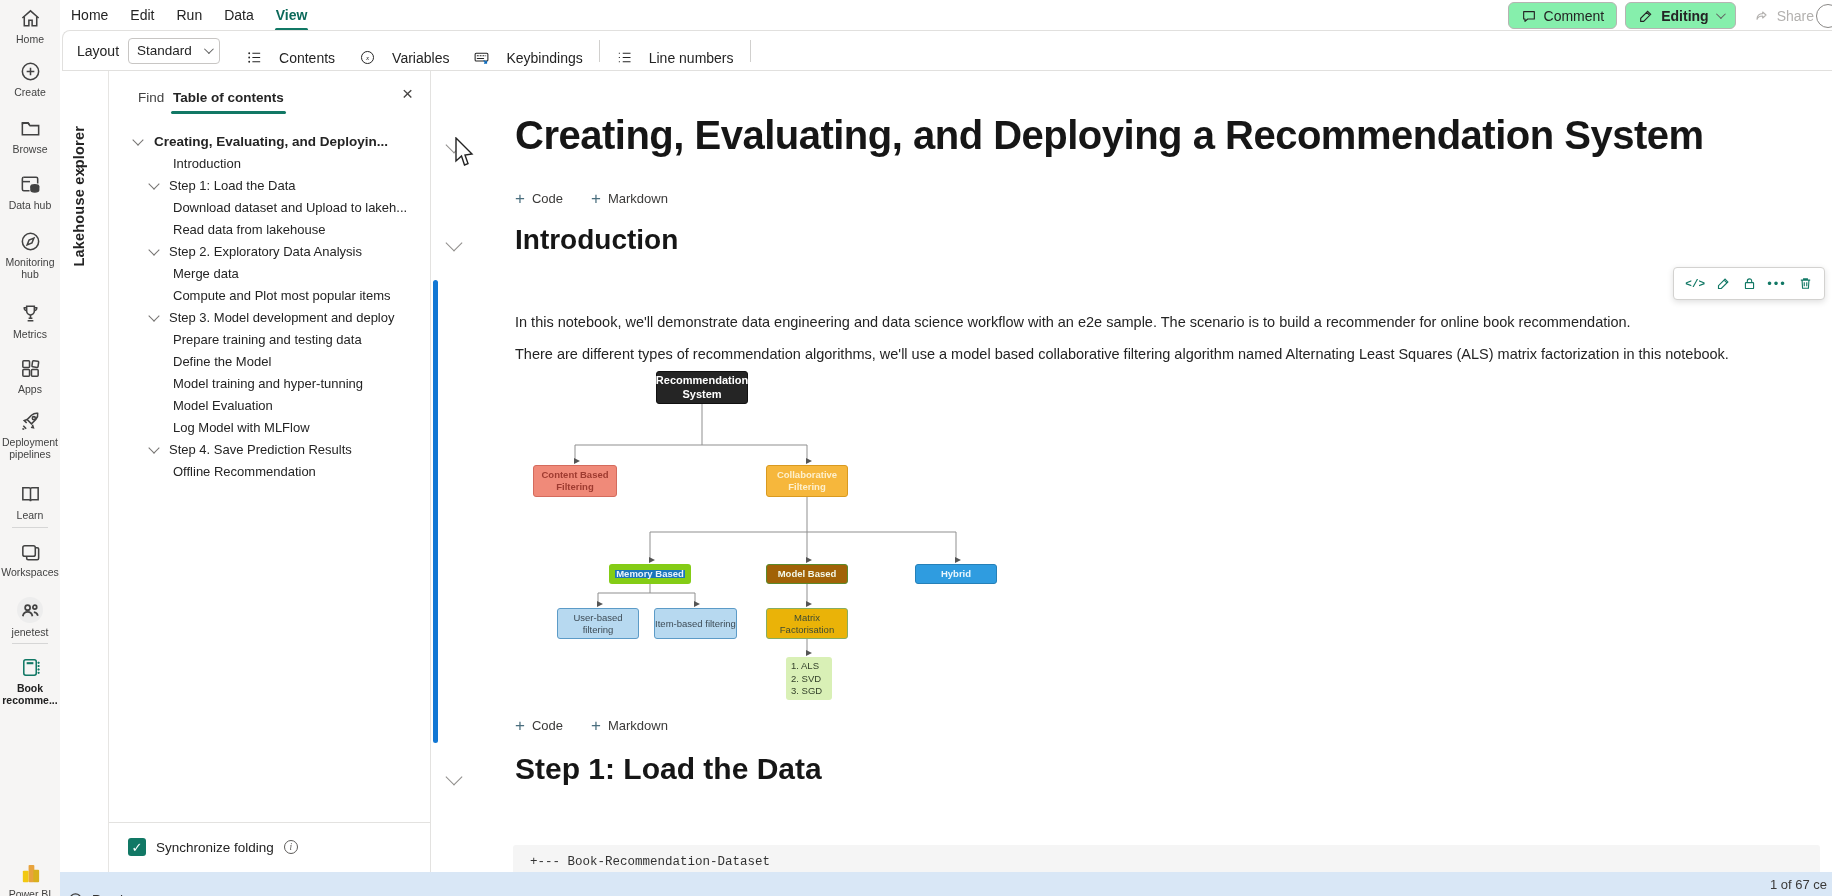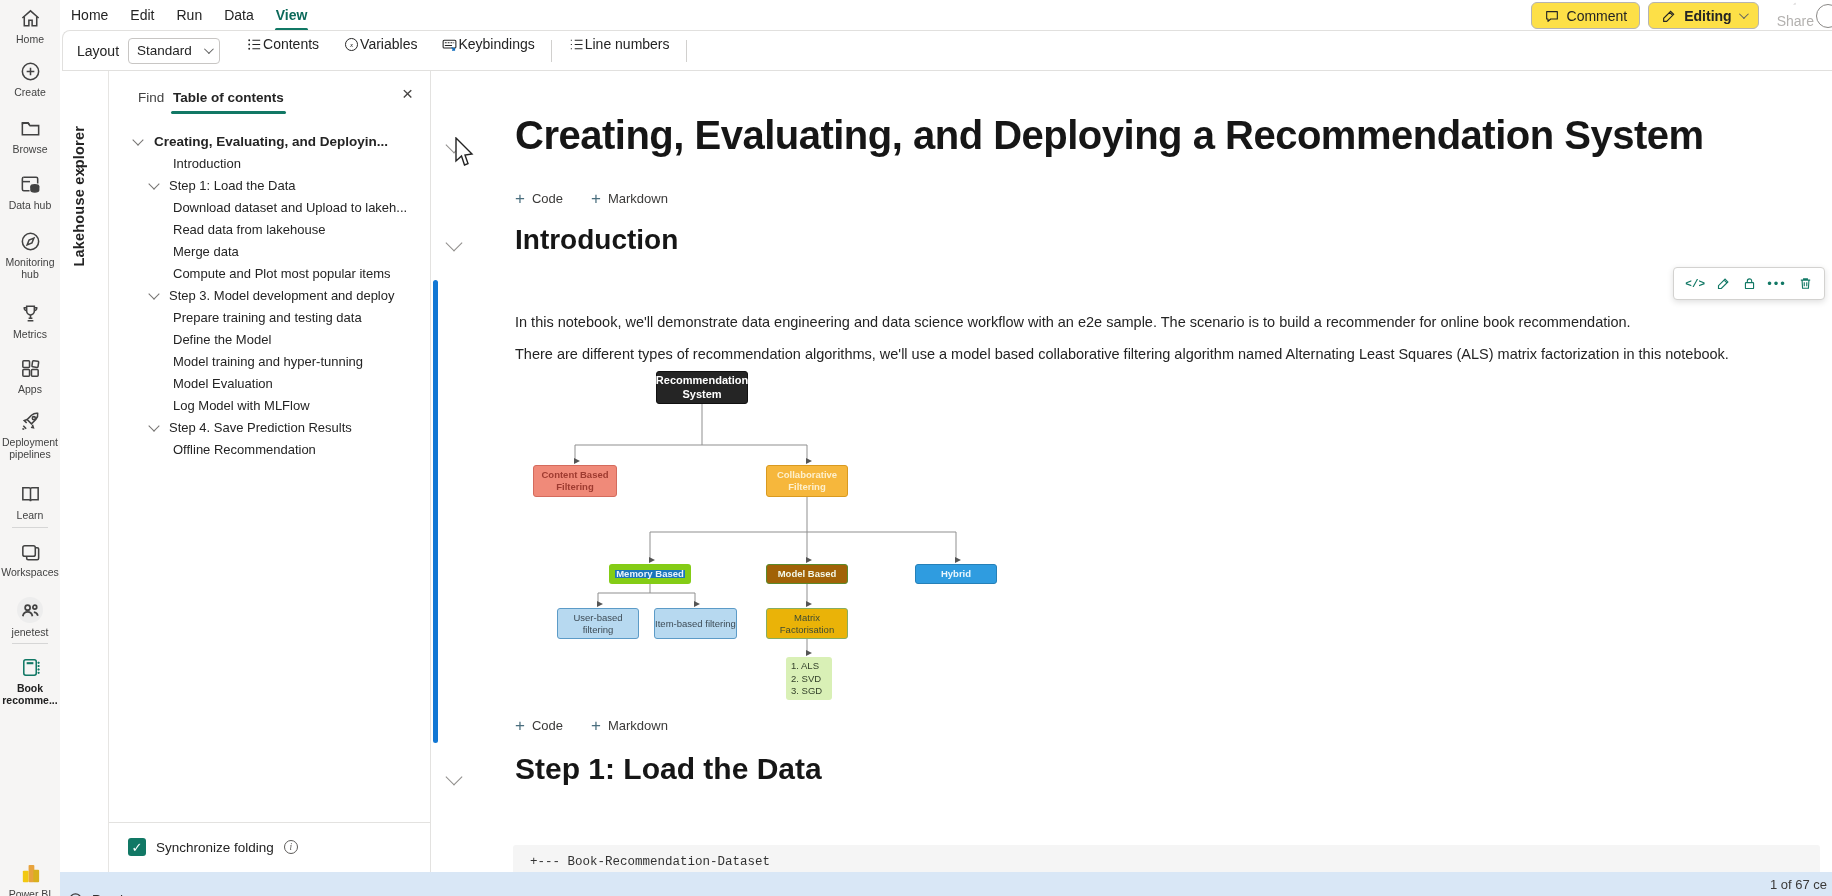--- a/index.html
+++ b/index.html
@@ -15,32 +15,32 @@
   .rail-item.active .rail-label { color:#202020; font-weight:700; }
   .rail-divider { position:absolute; left:12px; width:36px; border-top:1px solid #d6d6d6; }
   .avatar-circle { width:26px; height:26px; border-radius:50%; background:#ededed; display:flex; align-items:center; justify-content:center; }
 
   
   .menubar { position:absolute; left:60px; top:0; right:0; height:30px; background:#fff; display:flex; align-items:center; }
   .menu-item { font-size:14px; color:#242424; padding:4px 11px; position:relative; cursor:pointer; }
   .menu-item.active { font-weight:700; color:#0c695a; }
   .menu-item.active::after { content:""; position:absolute; left:10px; right:10px; bottom:-4px; height:3px; background:#117865; border-radius:2px; }
   .top-actions { position:absolute; right:8px; top:2px; display:flex; align-items:center; gap:8px; }
-  .pill-btn { display:flex; align-items:center; gap:7px; border:1px solid #b6b4b2; border-radius:6px; height:27px; padding:0 12px; font-size:14px; color:#242424; background:#fde047; cursor:pointer; }
+  .pill-btn { display:flex; align-items:center; gap:7px; border:1px solid #b6b4b2; border-radius:6px; height:27px; padding:0 12px; font-size:14px; color:#242424; background:#86efac; cursor:pointer; }
   .pill-btn svg { width:16px; height:16px; }
-  .ghost-btn { display:flex; align-items:center; gap:7px; height:27px; padding:0 10px; font-size:14px; color:#b3b1af;flex-direction:column; }
+  .ghost-btn { display:flex; align-items:center; gap:7px; height:27px; padding:0 10px; font-size:14px; color:#b3b1af; }
   .ghost-btn svg { width:16px; height:16px; }
   .partial-circle { position:absolute; left:1816px; top:4px; width:24px; height:24px; border:1.5px solid #8a8886; border-radius:50%; }
   .chev { display:inline-block; width:7px; height:7px; border-right:1.5px solid #616161; border-bottom:1.5px solid #616161; transform:rotate(45deg) translateY(-2px); }
 
   
   .toolbar { position:absolute; left:62px; top:30px; right:0; height:41px; background:#fff; border:1px solid #e1e0de; border-right:none; border-radius:8px 0 0 0; display:flex; align-items:center; padding-left:14px; z-index:5; }
   .tb-label { font-size:14px; color:#242424; margin-right:9px; }
   .tb-select { width:92px; height:26px; border:1px solid #c8c6c4; border-radius:4px; display:flex; align-items:center; justify-content:space-between; padding:0 8px; font-size:13.5px; color:#242424; cursor:pointer; background:#fff; }
-  .tb-btn { display:flex; align-items:flex-start; gap:0; font-size:14px; color:#242424; padding:0 12px; height:30px; cursor:pointer; }
+  .tb-btn { display:flex; align-items:flex-end; gap:16px; font-size:14px; color:#242424; padding:0 12px; height:30px; cursor:pointer; }
   .tb-btn svg { width:17px; height:17px; }
   .tb-sep { width:1px; height:22px; background:#d1d0ce; margin:0 4px; }
 
   
   .lh-strip { position:absolute; left:60px; top:71px; width:49px; bottom:24px; background:#fff; border-right:1px solid #e6e5e3; z-index:4; }
   .lh-expand { position:absolute; left:16px; top:88px; font-size:15px; color:#5d5b59; cursor:pointer; }
   .lh-vert { position:absolute; left:11px; top:55px; writing-mode:vertical-rl; transform:rotate(180deg); font-size:14.5px; font-weight:700; color:#242424; letter-spacing:.2px; }
 
   
   .toc-panel { position:absolute; left:109px; top:71px; width:322px; bottom:24px; background:#fff; border-right:1px solid #e3e2e0; z-index:4; }
@@ -314,20 +314,24 @@
         </div>
       <div class="toc-row lvl2c">
           <span class="tchev"></span>
           <span>Step 1: Load the Data</span>
         </div>
       <div class="toc-row leaf">
           <span>Download dataset and Upload to lakeh...</span>
         </div>
       <div class="toc-row leaf">
           <span>Read data from lakehouse</span>
+        </div>
+      <div class="toc-row lvl2c">
+          <span class="tchev"></span>
+          <span>Step 2. Exploratory Data Analysis</span>
         </div>
       <div class="toc-row leaf">
           <span>Merge data</span>
         </div>
       <div class="toc-row leaf">
           <span>Compute and Plot most popular items</span>
         </div>
       <div class="toc-row lvl2c">
           <span class="tchev"></span>
           <span>Step 3. Model development and deploy</span>

